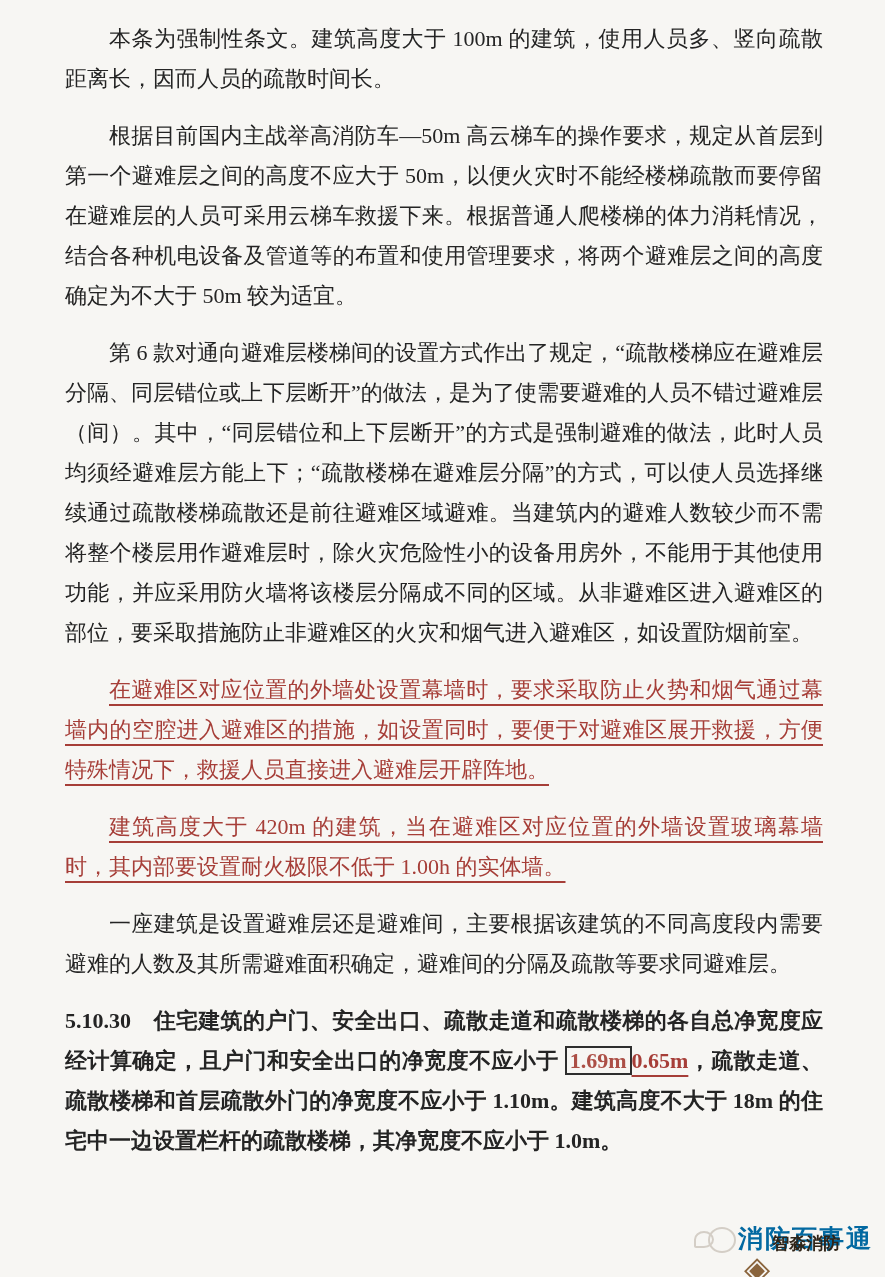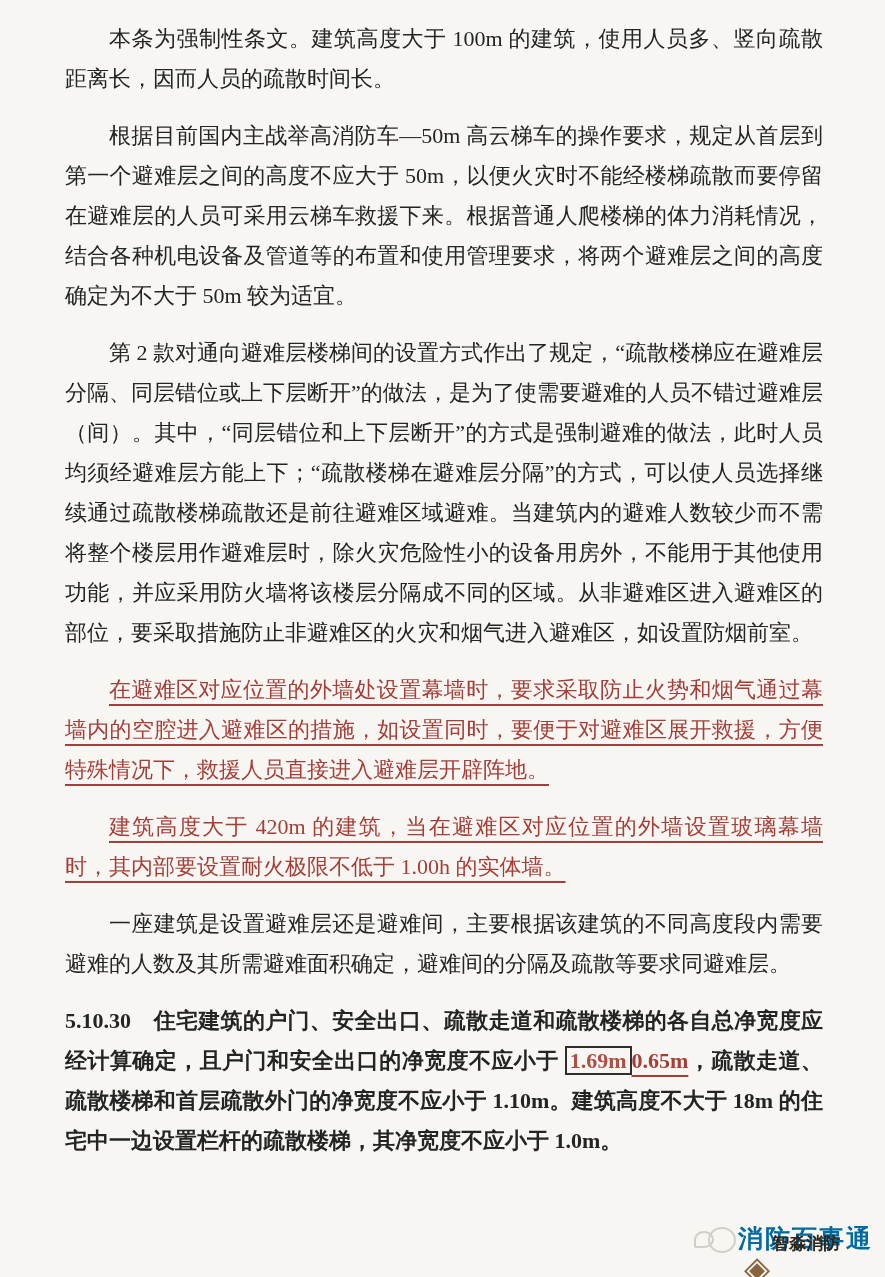--- a/index.html
+++ b/index.html
@@ -69,21 +69,21 @@
   .wm-brand-text{display:flex;flex-direction:column;gap:32px;}
   .wm-brand-name{font-size:17px;font-weight:700;color:#2f2418;line-height:19px;}
   .wm-brand-url{font-size:14.5px;font-weight:700;color:#737373;line-height:16px;}
 </style>
 </head>
 <body>
 
 <div class="page-content">
     <p class="para"><span>本条为强制性条文。建筑高度大于 100m 的建筑，使用人员多、竖向疏散距离长，因而人员的疏散时间长。</span></p>
     <p class="para"><span>根据目前国内主战举高消防车—50m 高云梯车的操作要求，规定从首层到第一个避难层之间的高度不应大于 50m，以便火灾时不能经楼梯疏散而要停留在避难层的人员可采用云梯车救援下来。根据普通人爬楼梯的体力消耗情况，结合各种机电设备及管道等的布置和使用管理要求，将两个避难层之间的高度确定为不大于 50m 较为适宜。</span></p>
-    <p class="para"><span>第 2 款对通向避难层楼梯间的设置方式作出了规定，“疏散楼梯应在避难层分隔、同层错位或上下层断开”的做法，是为了使需要避难的人员不错过避难层（间）。其中，“同层错位和上下层断开”的方式是强制避难的做法，此时人员均须经避难层方能上下；“疏散楼梯在避难层分隔”的方式，可以使人员选择继续通过疏散楼梯疏散还是前往避难区域避难。当建筑内的避难人数较少而不需将整个楼层用作避难层时，除火灾危险性小的设备用房外，不能用于其他使用功能，并应采用防火墙将该楼层分隔成不同的区域。从非避难区进入避难区的部位，要采取措施防止非避难区的火灾和烟气进入避难区，如设置防烟前室。</span></p>
+    <p class="para"><span>第 6 款对通向避难层楼梯间的设置方式作出了规定，“疏散楼梯应在避难层分隔、同层错位或上下层断开”的做法，是为了使需要避难的人员不错过避难层（间）。其中，“同层错位和上下层断开”的方式是强制避难的做法，此时人员均须经避难层方能上下；“疏散楼梯在避难层分隔”的方式，可以使人员选择继续通过疏散楼梯疏散还是前往避难区域避难。当建筑内的避难人数较少而不需将整个楼层用作避难层时，除火灾危险性小的设备用房外，不能用于其他使用功能，并应采用防火墙将该楼层分隔成不同的区域。从非避难区进入避难区的部位，要采取措施防止非避难区的火灾和烟气进入避难区，如设置防烟前室。</span></p>
     <p class="para"><span class="seg-red">在避难区对应位置的外墙处设置幕墙时，要求采取防止火势和烟气通过幕墙内的空腔进入避难区的措施，如设置同时，要便于对避难区展开救援，方便特殊情况下，救援人员直接进入避难层开辟阵地。</span></p>
     <p class="para"><span class="seg-red">建筑高度大于 420m 的建筑，当在避难区对应位置的外墙设置玻璃幕墙时，其内部要设置耐火极限不低于 1.00h 的实体墙。</span></p>
     <p class="para"><span>一座建筑是设置避难层还是避难间，主要根据该建筑的不同高度段内需要避难的人数及其所需避难面积确定，避难间的分隔及疏散等要求同避难层。</span></p>
     <p class="para no-indent bold"><span>5.10.30　住宅建筑的户门、安全出口、疏散走道和疏散楼梯的各自总净宽度应经计算确定，且户门和安全出口的净宽度不应小于 </span><span class="seg-box">1.69m</span><span class="seg-red">0.65m</span><span>，疏散走道、疏散楼梯和首层疏散外门的净宽度不应小于 1.10m。建筑高度不大于 18m 的住宅中一边设置栏杆的疏散楼梯，其净宽度不应小于 1.0m。</span></p>
   </div>
 
 <div class="wm-grey">
   <span class="mascot">
     <span class="bubble"></span>
     <span class="head"></span>

